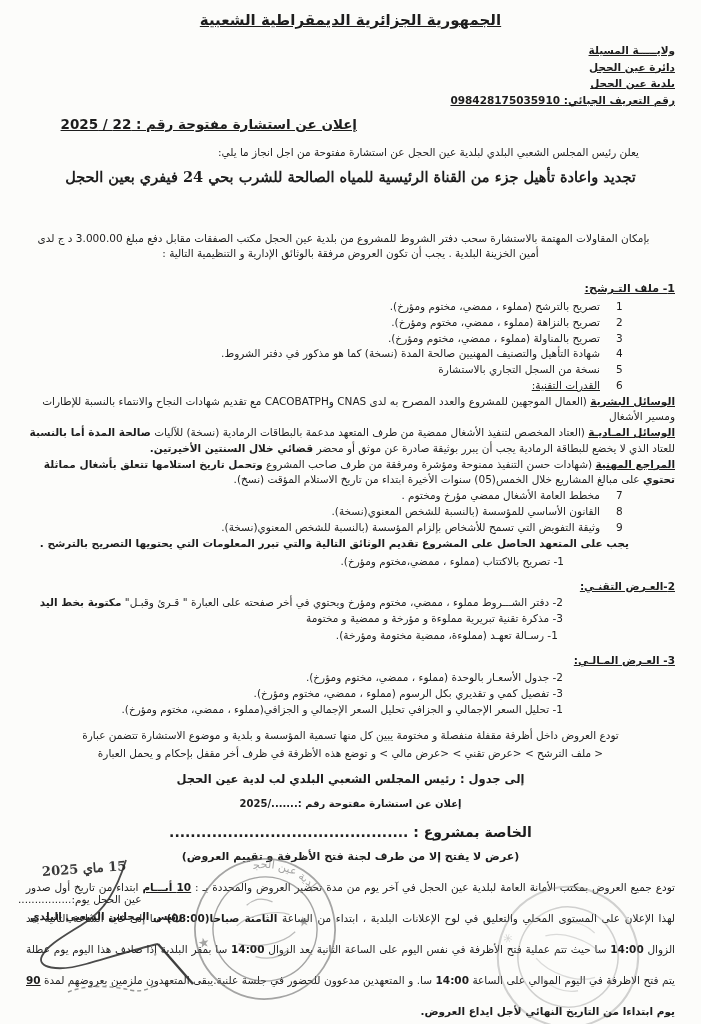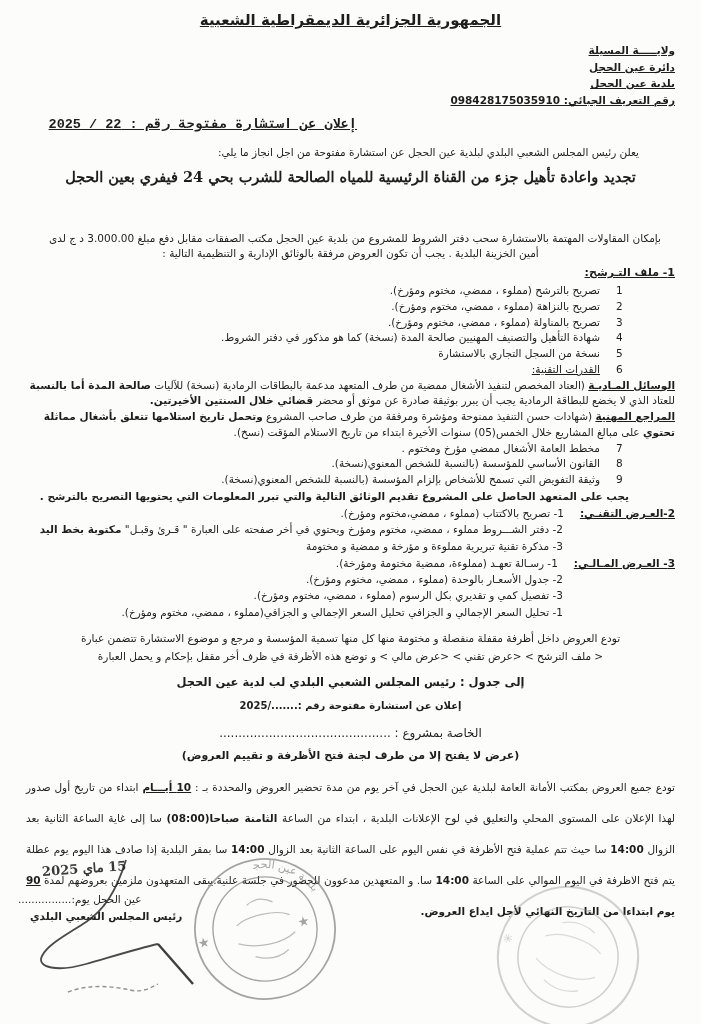--- a/index.html
+++ b/index.html
@@ -13,43 +13,43 @@
   .u{text-decoration:underline;}
   .b{font-weight:bold;}
   .republic{
     text-align:center;font-size:15px;font-weight:bold;text-decoration:underline;
     margin:2px 0 10px 0;letter-spacing:.3px;
   }
   .info-block{text-align:right;font-size:10.5px;font-weight:bold;line-height:1.6;}
   .info-block .line{text-decoration:underline;}
   .ann-title{
     font-size:13.5px;font-weight:bold;text-decoration:underline;
-    width:fit-content;margin:6px 318px 10px auto;white-space:nowrap;font-family:Liberation Mono, monospace;
+    width:fit-content;margin:6px 318px 10px auto;white-space:nowrap;
   }
   .intro{text-align:right;padding-right:36px;margin-bottom:6px;}
   .project-title{
     font-family:"DejaVu Serif", serif;font-size:14.5px;font-weight:bold;
     text-align:center;margin:4px 0 5px 0;
   }
-  .withdraw1{text-align:right;padding-right:14px;margin-top:44px;}
-  .withdraw2{text-align:center;margin-bottom:4px;}
+  .withdraw1{text-align:center;padding-right:14px;margin-top:44px;}
+  .withdraw2{text-align:center;margin-bottom:20px;}
   .sec-title{font-size:11px;font-weight:bold;text-decoration:underline;margin:4px 0 2px 0;width:fit-content;}
   .olist .row{display:flex;gap:16px;padding-right:50px;line-height:1.5;}
   .olist .num{min-width:9px;text-align:left;}
   .cap{line-height:1.5;text-align:right;}
   .cap .lead{text-decoration:underline;font-weight:bold;}
   .obligation{font-weight:bold;padding-right:46px;margin:1px 0 2px 0;}
   .secrow{display:flex;gap:16px;margin-top:2px;}
-  .secrow .sec-label{font-weight:bold;text-decoration:underline;white-space:nowrap;}
+  .secrow .sec-label{font-weight:bold;text-decoration:underline;white-space:nowrap;margin-top:25px;}
   .sub-item{padding-right:112px;line-height:1.55;white-space:nowrap;}
   .envelope{text-align:center;line-height:1.7;margin-top:10px;}
   .addr{text-align:center;}
   .addr .to{font-weight:bold;font-size:11.5px;margin-top:8px;}
   .addr .ann{font-weight:bold;font-size:10px;margin-top:9px;}
-  .addr .proj{font-weight:normal;font-size:12px;margin-top:11px;}
+  .addr .proj{font-weight:bold;font-size:14px;margin-top:11px;}
   .addr .note{font-weight:bold;font-size:11px;margin-top:6px;}
   .deposit{
     text-align:justify;line-height:2.95;margin-top:8px;font-size:10.5px;
   }
   .deposit .hl{font-weight:bold;}
   .deposit .hlu{font-weight:bold;text-decoration:underline;}
   .date-stamp{
     position:absolute;left:42px;top:860px;font-size:13px;font-weight:bold;color:#3a3a3a;
     transform:rotate(-4deg);letter-spacing:1.5px;white-space:nowrap;
     font-family:"DejaVu Serif", serif;
@@ -105,20 +105,23 @@
     <div class="row">
       <span class="num">5</span>
       <span>نسخة من السجل التجاري بالاستشارة</span>
     </div>
     <div class="row">
       <span class="num">6</span>
       <span class="u">القدرات التقنية:</span>
     </div>
   </div>
 
+  <div class="cap">
+    <span class="lead">الوسائل البشرية</span><span> (العمال الموجهين للمشروع والعدد المصرح به لدى CNAS وCACOBATPH مع تقديم شهادات النجاح والانتماء بالنسبة للإطارات ومسير الأشغال</span>
+  </div>
 
   <div class="cap">
     <span class="lead">الوسائل المـاديـة</span><span> (العتاد المخصص لتنفيذ الأشغال ممضية من طرف المتعهد مدعمة بالبطاقات الرمادية (نسخة) للآليات </span><span class="b">صالحة المدة أما بالنسبة</span><span> للعتاد الذي لا يخضع للبطاقة الرمادية يجب أن يبرر بوثيقة صادرة عن موثق أو محضر </span><span class="b">قضائي خلال السنتين الأخيرتين.</span>
   </div>
 
   <div class="cap">
     <span class="lead">المراجع المهنية</span><span> (شهادات حسن التنفيذ ممنوحة ومؤشرة ومرفقة من طرف صاحب المشروع </span><span class="b">وتحمل تاريخ استلامها تتعلق بأشغال مماثلة تحتوي</span><span> على مبالغ المشاريع خلال الخمس(05) سنوات الأخيرة ابتداء من تاريخ الاستلام المؤقت (نسخ).</span>
   </div>
 
   <div class="olist">
@@ -149,21 +152,21 @@
 
   <div class="secrow">
     <span class="sec-label">3- العـرض المـالـي:</span>
     <span>1- رسـالة تعهـد (مملوءة،  ممضية مختومة ومؤرخة).</span>
   </div>
   <div class="sub-item">2- جدول الأسعـار بالوحدة (مملوء ، ممضي، مختوم ومؤرخ).</div>
   <div class="sub-item">3- تفصيل كمي و تقديري بكل الرسوم (مملوء ، ممضي، مختوم ومؤرخ).</div>
   <div class="sub-item">1- تحليل السعر الإجمالي و الجزافي تحليل السعر الإجمالي و الجزافي(مملوء ، ممضي، مختوم ومؤرخ).</div>
 
   <div class="envelope">
-    <div>تودع العروض داخل أظرفة مقفلة منفصلة و مختومة منها كل منها تسمية المؤسسة و مرجع و موضوع الاستشارة تتضمن عبارة</div>
+    <div>تودع العروض داخل أظرفة مقفلة منفصلة و مختومة يبين كل منها تسمية المؤسسة و بلدية و موضوع الاستشارة تتضمن عبارة</div>
     <div>&lt; ملف الترشح &gt;   &lt;عرض تقني &gt;  &lt;عرض مالي &gt; و توضع هذه الأظرفة في ظرف أخر مقفل بإحكام و يحمل العبارة</div>
   </div>
 
   <div class="addr">
     <div class="to">إلى جدول : رئيس المجلس الشعبي البلدي لب لدية عين الحجل</div>
     <div class="ann">إعلان عن استشارة مفتوحة رقم :......./2025</div>
     <div class="proj">الخاصة بمشروع : .............................................</div>
     <div class="note">(عرض لا يفتح إلا من طرف لجنة فتح الأظرفة و تقييم العروض)</div>
   </div>
 

